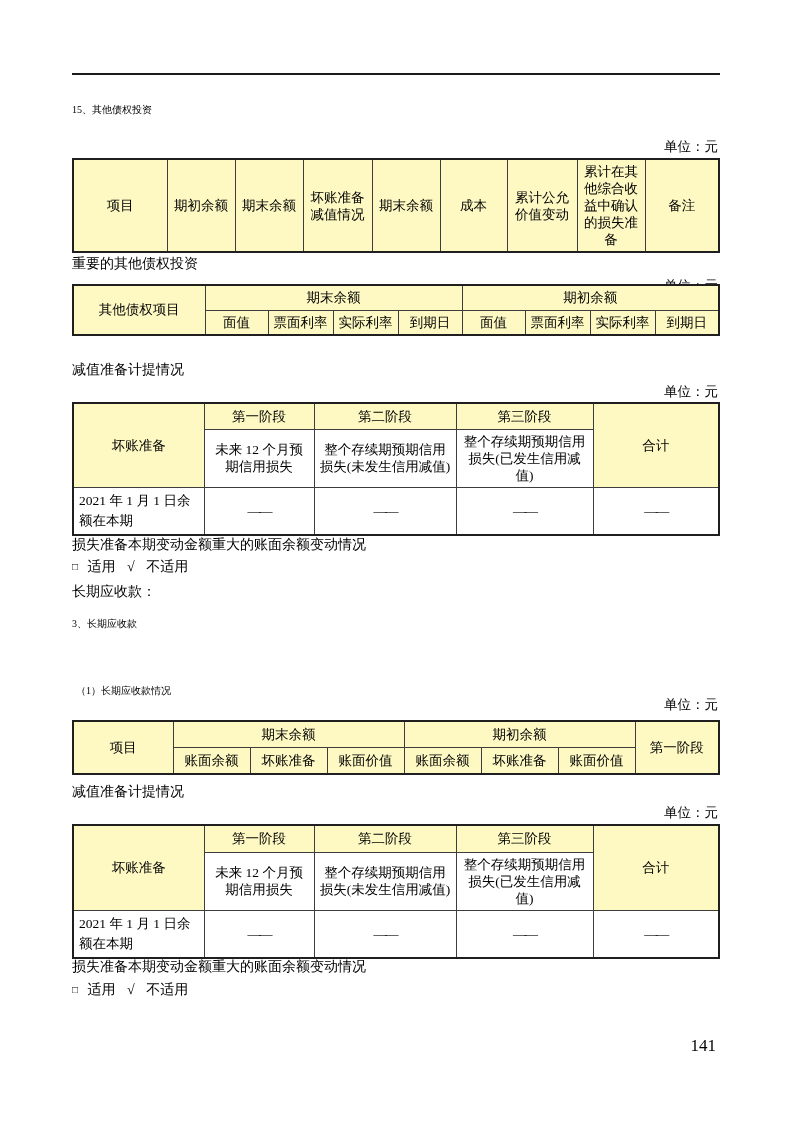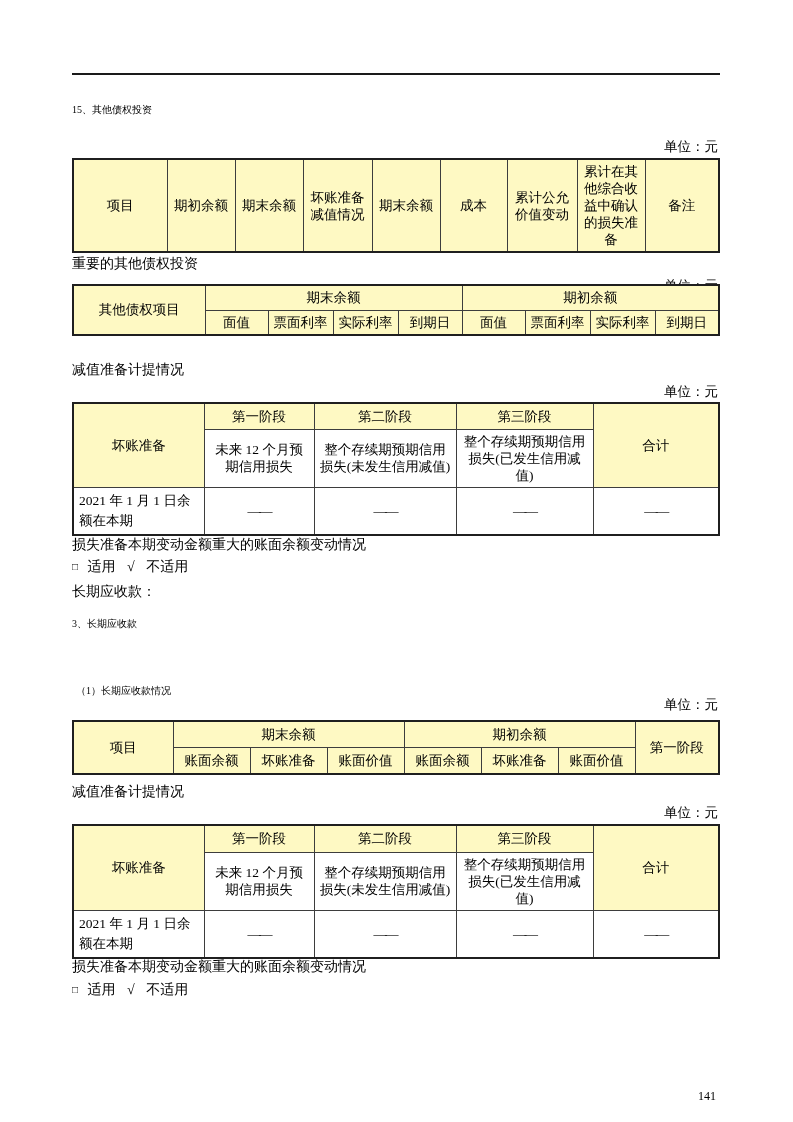--- a/index.html
+++ b/index.html
@@ -48,22 +48,22 @@
     overflow:hidden;
   }
   .tbl .g{background:#fef9c3;}
   .tbl .w{background:#ffffff;}
   .tbl td.row-label{text-align:left;padding-left:5px;line-height:20px;}
   .dash{letter-spacing:-2px;}
   .chk-box{font-size:10px;position:relative;top:-1px;}
   .chk-mark{font-size:14px;padding:0 2px;}
   .apl span{margin-right:6px;}
   .page-num{
-    position:absolute;top:1089px;right:77px;
-    font-size:12px;line-height:14px;
+    position:absolute;top:1039px;right:77px;
+    font-size:17px;line-height:14px;
   }
 </style>
 </head>
 <body>
 
 <div class="page">
 
   <div class="header-rule"></div>
 
   <div class="sec-title" style="top:101px">15、其他债权投资</div>

